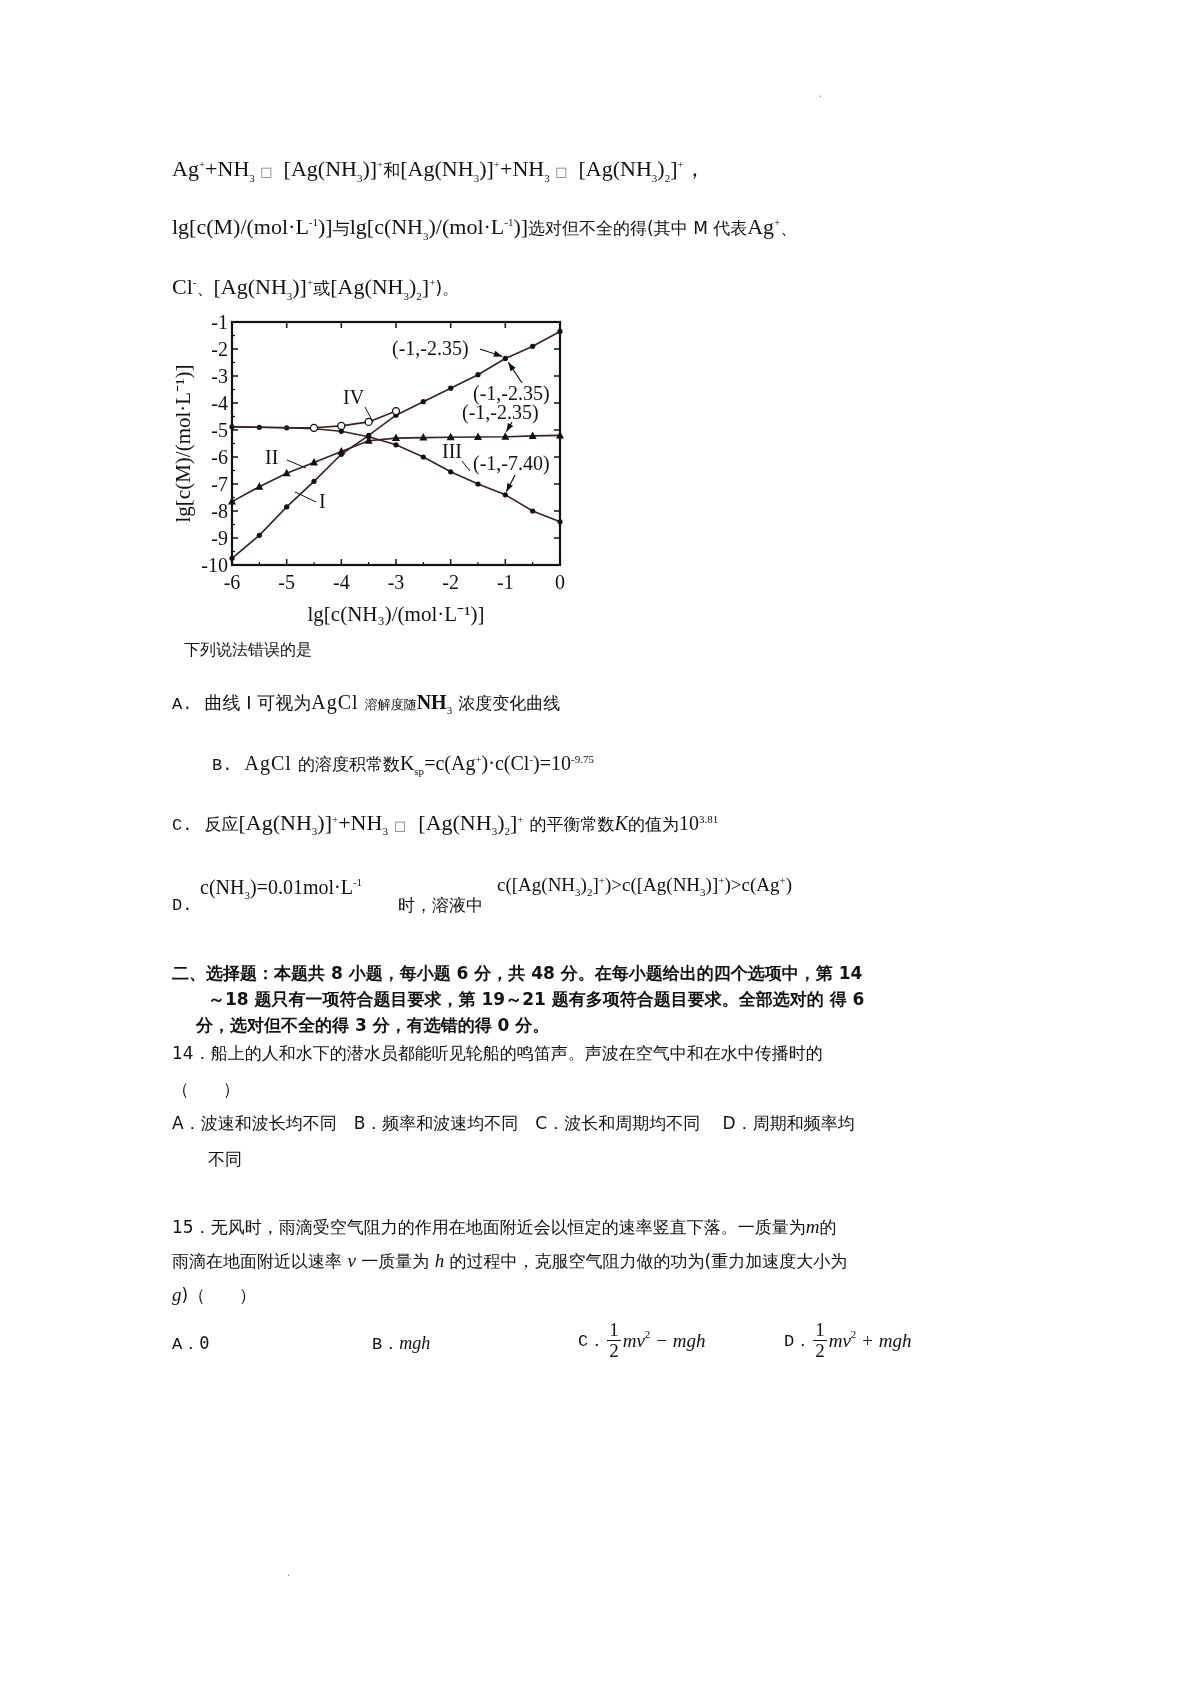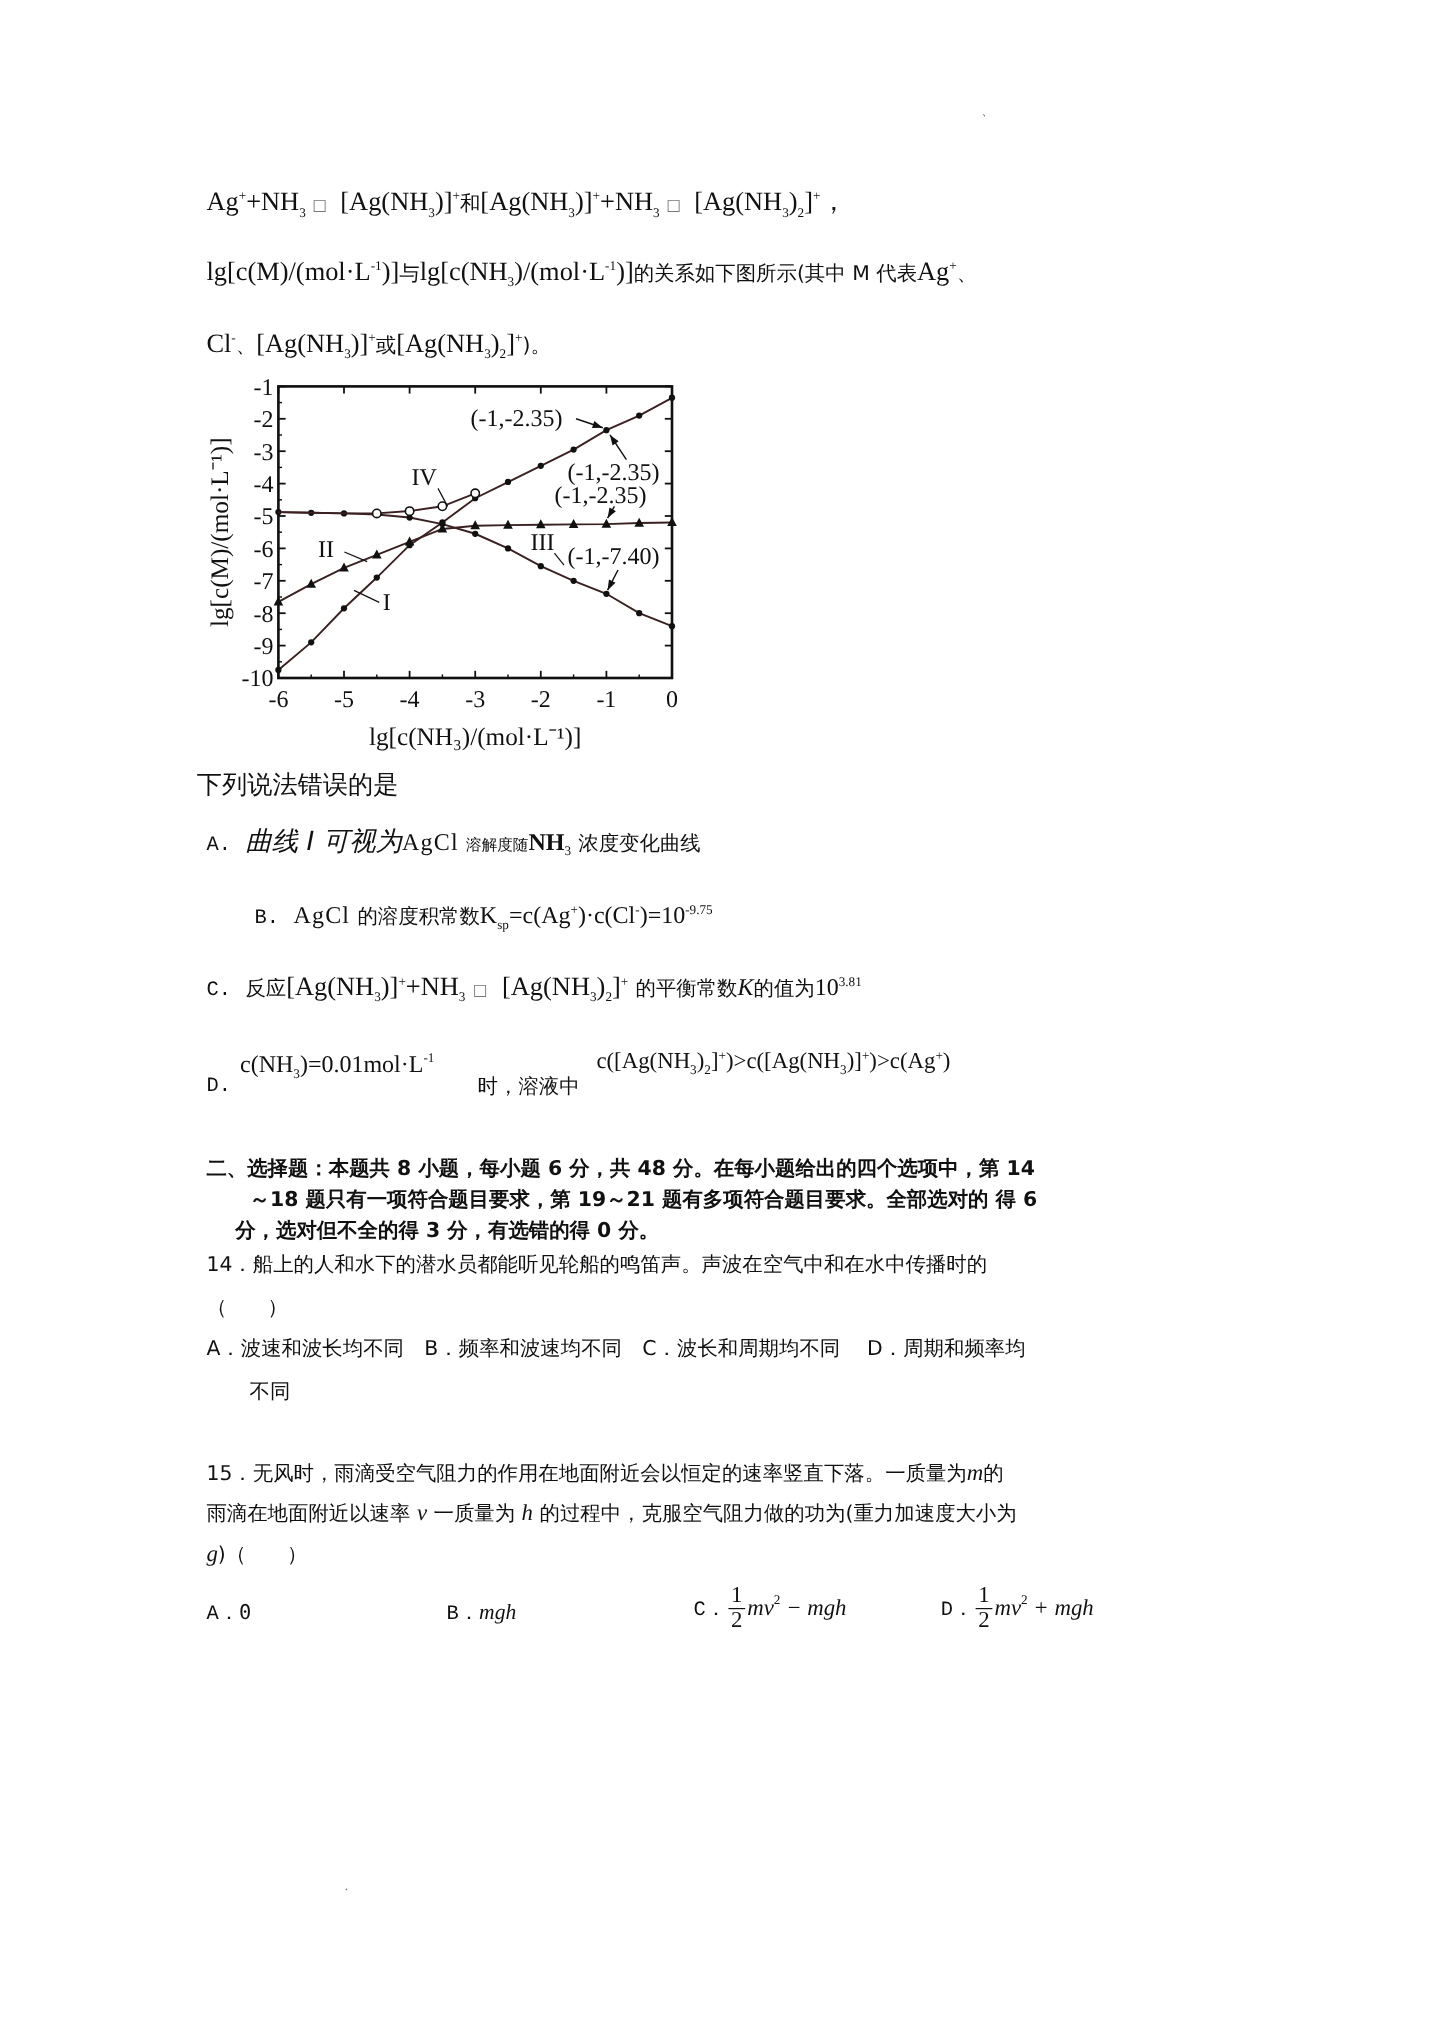--- a/index.html
+++ b/index.html
@@ -26,21 +26,21 @@
 
 <div class="abs line tnr big" style="left:172px; top:150px;">
   <span>Ag</span><sup>+</sup><span>+NH</span><sub>3</sub>
   <span class="cjk" style="font-size:13px; color:#777;">□</span>
   &nbsp;<span>[Ag(NH</span><sub>3</sub><span>)]</span><sup>+</sup><span class="cjk" style="font-size:17px;">和</span><span>[Ag(NH</span><sub>3</sub><span>)]</span><sup>+</sup><span>+NH</span><sub>3</sub>
   <span class="cjk" style="font-size:13px; color:#777;">□</span>
   &nbsp;<span>[Ag(NH</span><sub>3</sub><span>)</span><sub>2</sub><span>]</span><sup>+</sup><span class="cjk">，</span>
 </div>
 
 <div class="abs line tnr big" style="left:172px; top:208px;">
-  <span>lg[c(M)/(mol·L</span><sup>-1</sup><span>)]</span><span class="cjk" style="font-size:17px;">与</span><span>lg[c(NH</span><sub>3</sub><span>)/(mol·L</span><sup>-1</sup><span>)]</span><span class="cjk" style="font-size:17px;">的关系如下图所示(其中 M 代表</span><span>Ag</span><sup>+</sup><span class="cjk" style="font-size:17px;">、</span>
+  <span>lg[c(M)/(mol·L</span><sup>-1</sup><span>)]</span><span class="cjk" style="font-size:17px;">与</span><span>lg[c(NH</span><sub>3</sub><span>)/(mol·L</span><sup>-1</sup><span>)]</span><span class="cjk" style="font-size:17px;">选对但不全的得(其中 M 代表</span><span>Ag</span><sup>+</sup><span class="cjk" style="font-size:17px;">、</span>
 </div>
 
 <div class="abs line tnr big" style="left:172px; top:268px;">
   <span>Cl</span><sup>-</sup><span class="cjk" style="font-size:17px;">、</span><span>[Ag(NH</span><sub>3</sub><span>)]</span><sup>+</sup><span class="cjk" style="font-size:17px;">或</span><span>[Ag(NH</span><sub>3</sub><span>)</span><sub>2</sub><span>]</span><sup>+</sup><span class="cjk" style="font-size:17px;">)。</span>
 </div>
 
 <svg id="chart" class="abs" style="left:160px; top:305px;" width="440" height="330">
   <g id="axes-group">
       <rect x="72" y="17" width="328" height="243" fill="none" stroke="#111" stroke-width="2.2"></rect>
       <line x1="72" y1="260" x2="72" y2="254" stroke="#111" stroke-width="1.5"></line>
@@ -178,25 +178,25 @@
       <line x1="127" y1="155" x2="146" y2="163" stroke="#111"></line>
       <text x="282" y="153" font-size="20">III</text>
       <line x1="302" y1="156" x2="310" y2="166" stroke="#111"></line>
       <text x="183" y="99" font-size="20">IV</text>
       <line x1="205" y1="102" x2="213" y2="117" stroke="#111"></line>
     </g>
   <text id="ylabel" font-size="21" text-anchor="middle" transform="translate(30 138.5) rotate(-90)">lg[c(M)/(mol·L⁻¹)]</text>
   <text id="xlabel" font-size="21" text-anchor="middle" x="236" y="316">lg[c(NH₃)/(mol·L⁻¹)]</text>
 </svg>
 
-<div class="abs cjk" style="left:164px; top:640px; font-size:21px;">下列说法错误的是</div>
+<div class="abs cjk" style="left:184px; top:640px; font-size:16px;">下列说法错误的是</div>
 
 <div class="abs line" style="left:172px; top:688px;">
   <span class="opt-label">A.</span>&nbsp;
-  <span class="cjk" style="font-size:22px;font-style:italic;">曲线 I 可视为</span><span class="tnr" style="font-size:20px; letter-spacing:1px;">AgCl</span>&nbsp;<span class="cjk" style="font-size:13px;">溶解度随</span><span class="tnr bold" style="font-size:20px;">NH</span><sub class="tnr">3</sub>&nbsp;<span class="cjk" style="font-size:17px;">浓度变化曲线</span>
+  <span class="cjk" style="font-size:18px;">曲线 I 可视为</span><span class="tnr" style="font-size:20px; letter-spacing:1px;">AgCl</span>&nbsp;<span class="cjk" style="font-size:13px;">溶解度随</span><span class="tnr bold" style="font-size:20px;">NH</span><sub class="tnr">3</sub>&nbsp;<span class="cjk" style="font-size:17px;">浓度变化曲线</span>
 </div>
 
 <div class="abs line" style="left:172px; top:745px;margin-left:40px;">
   <span class="opt-label">B.</span>&nbsp;
   <span class="tnr" style="font-size:20px; letter-spacing:1px;">AgCl</span>&nbsp;<span class="cjk" style="font-size:17px;">的溶度积常数</span><span class="tnr" style="font-size:20px;">K</span><sub class="tnr">sp</sub><span class="tnr" style="font-size:20px;">=c(Ag</span><sup class="tnr">+</sup><span class="tnr" style="font-size:20px;">)·c(Cl</span><sup class="tnr">-</sup><span class="tnr" style="font-size:20px;">)=10</span><sup class="tnr">-9.75</sup>
 </div>
 
 <div class="abs line" style="left:172px; top:805px;">
   <span class="opt-label">C.</span>&nbsp;
   <span class="cjk" style="font-size:17px;">反应</span><span class="tnr big">[Ag(NH</span><sub class="tnr">3</sub><span class="tnr big">)]</span><sup class="tnr">+</sup><span class="tnr big">+NH</span><sub class="tnr">3</sub>

